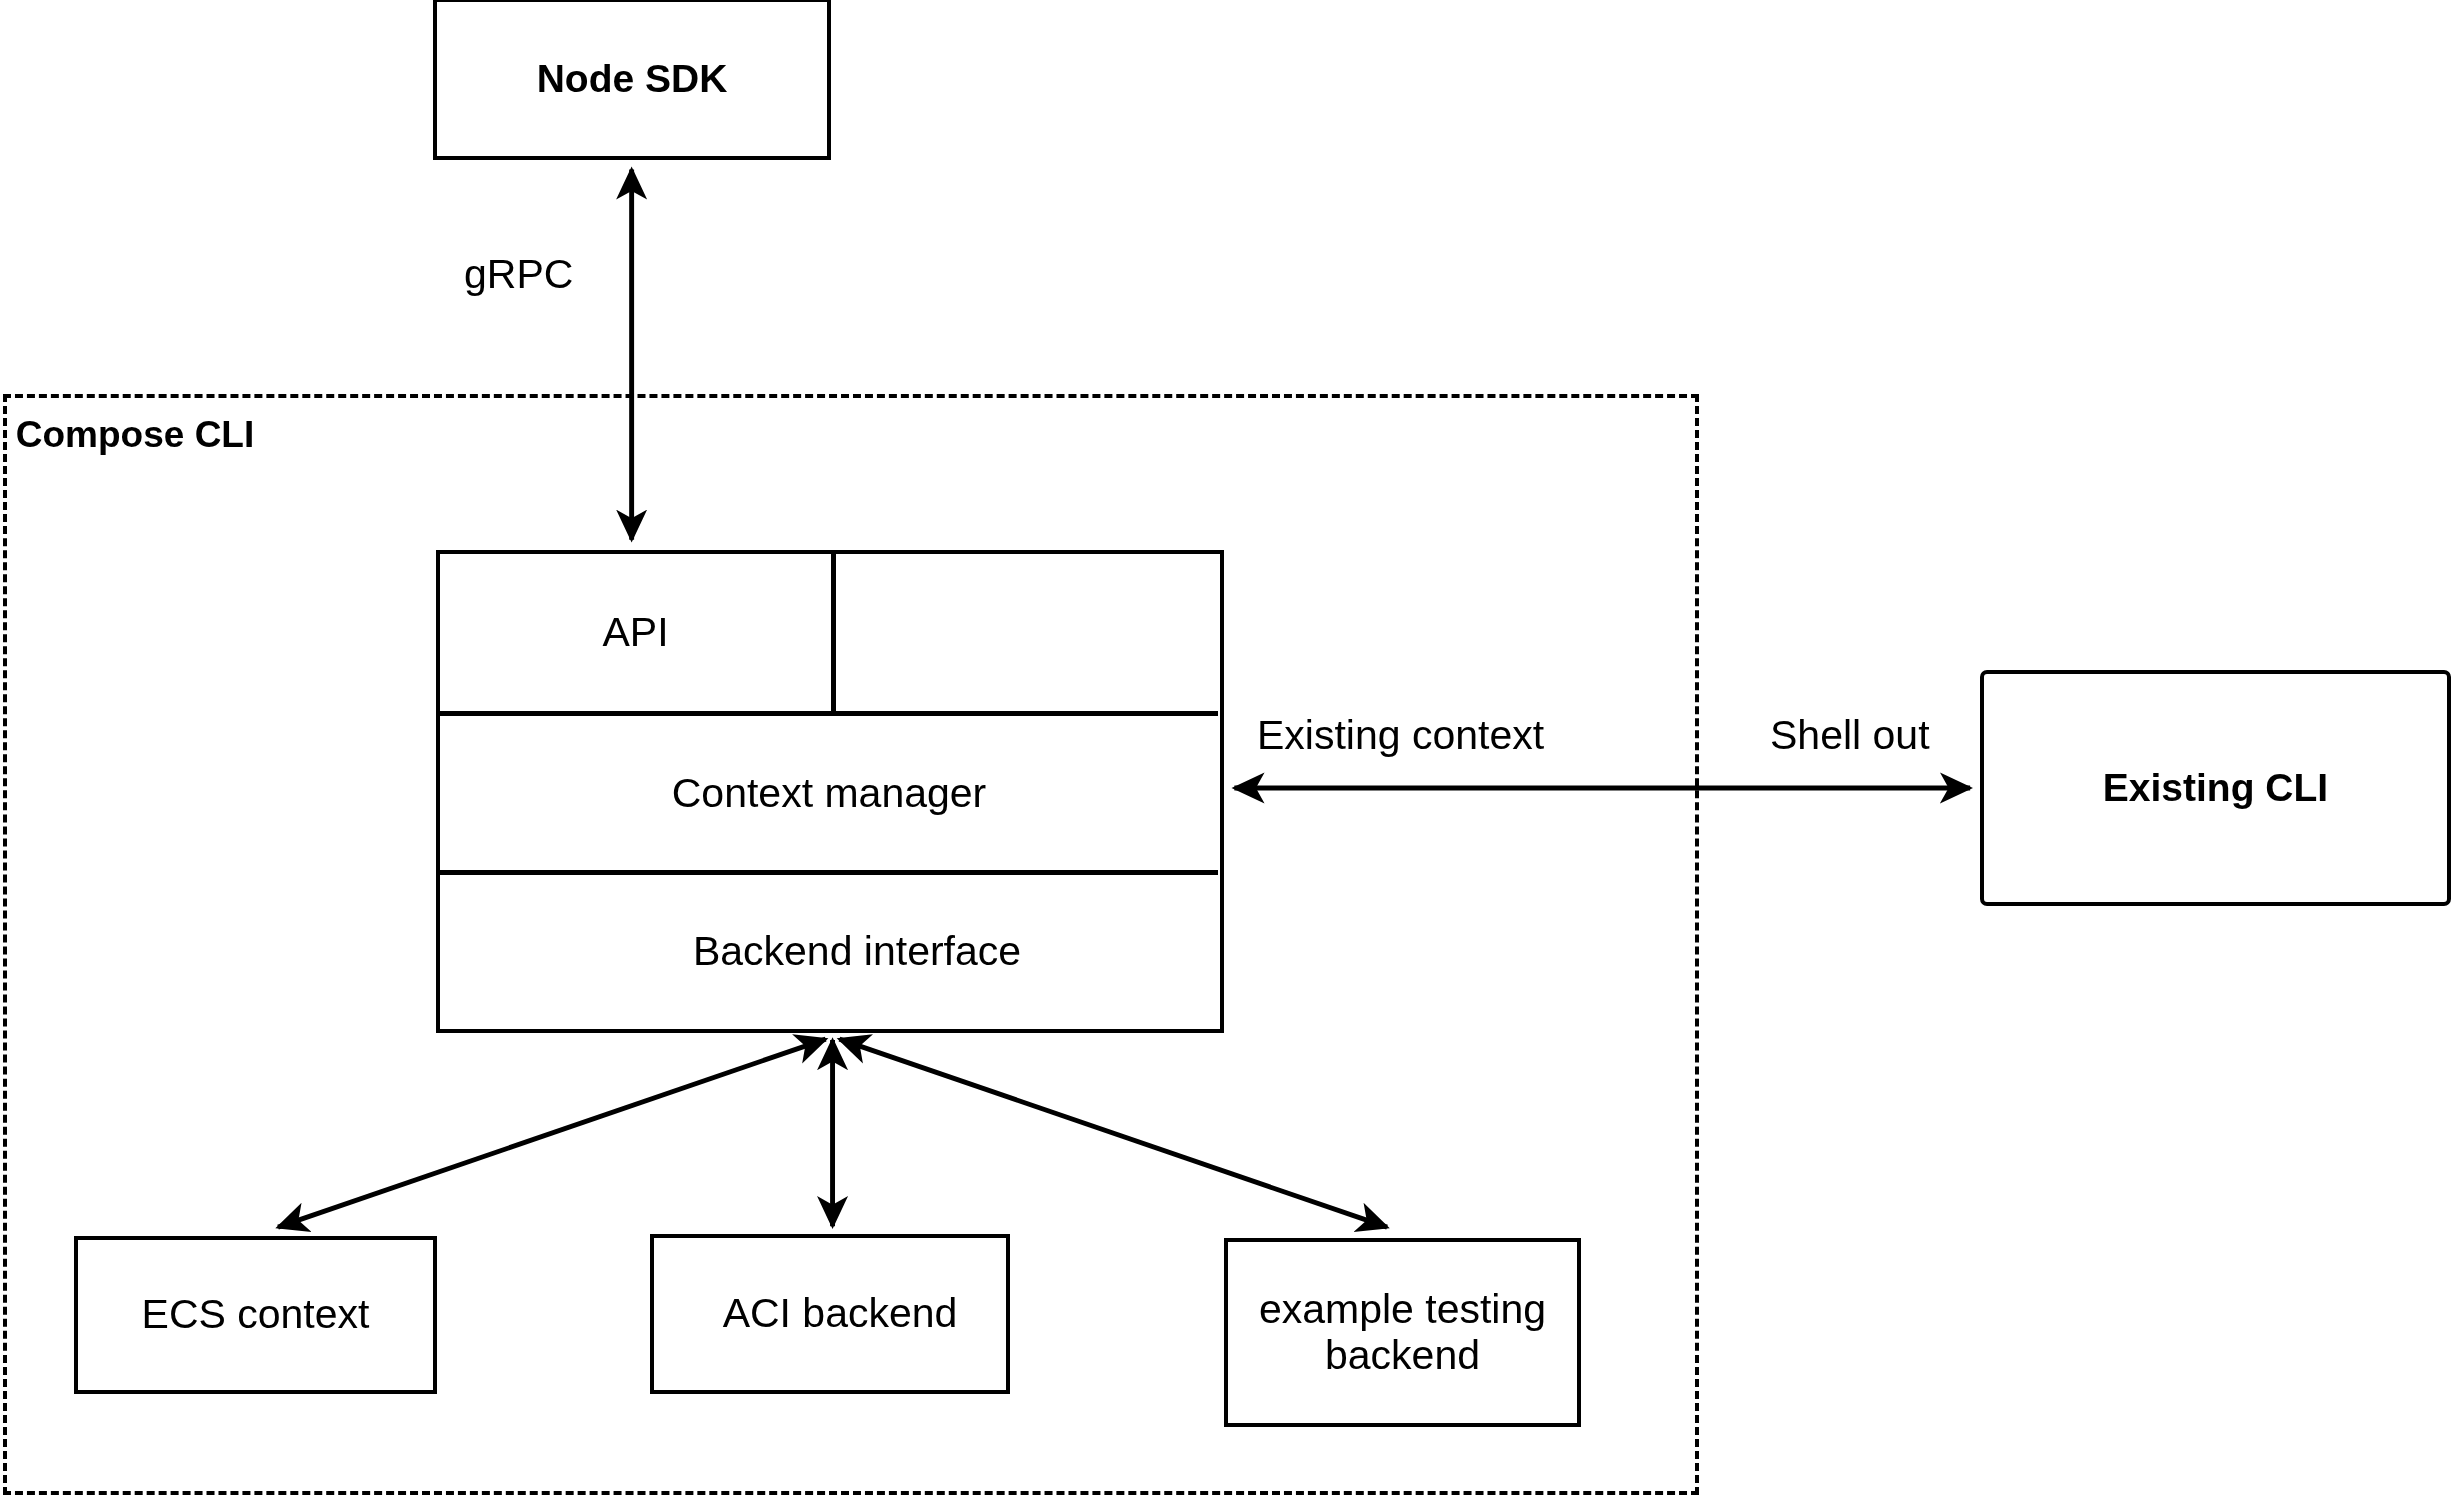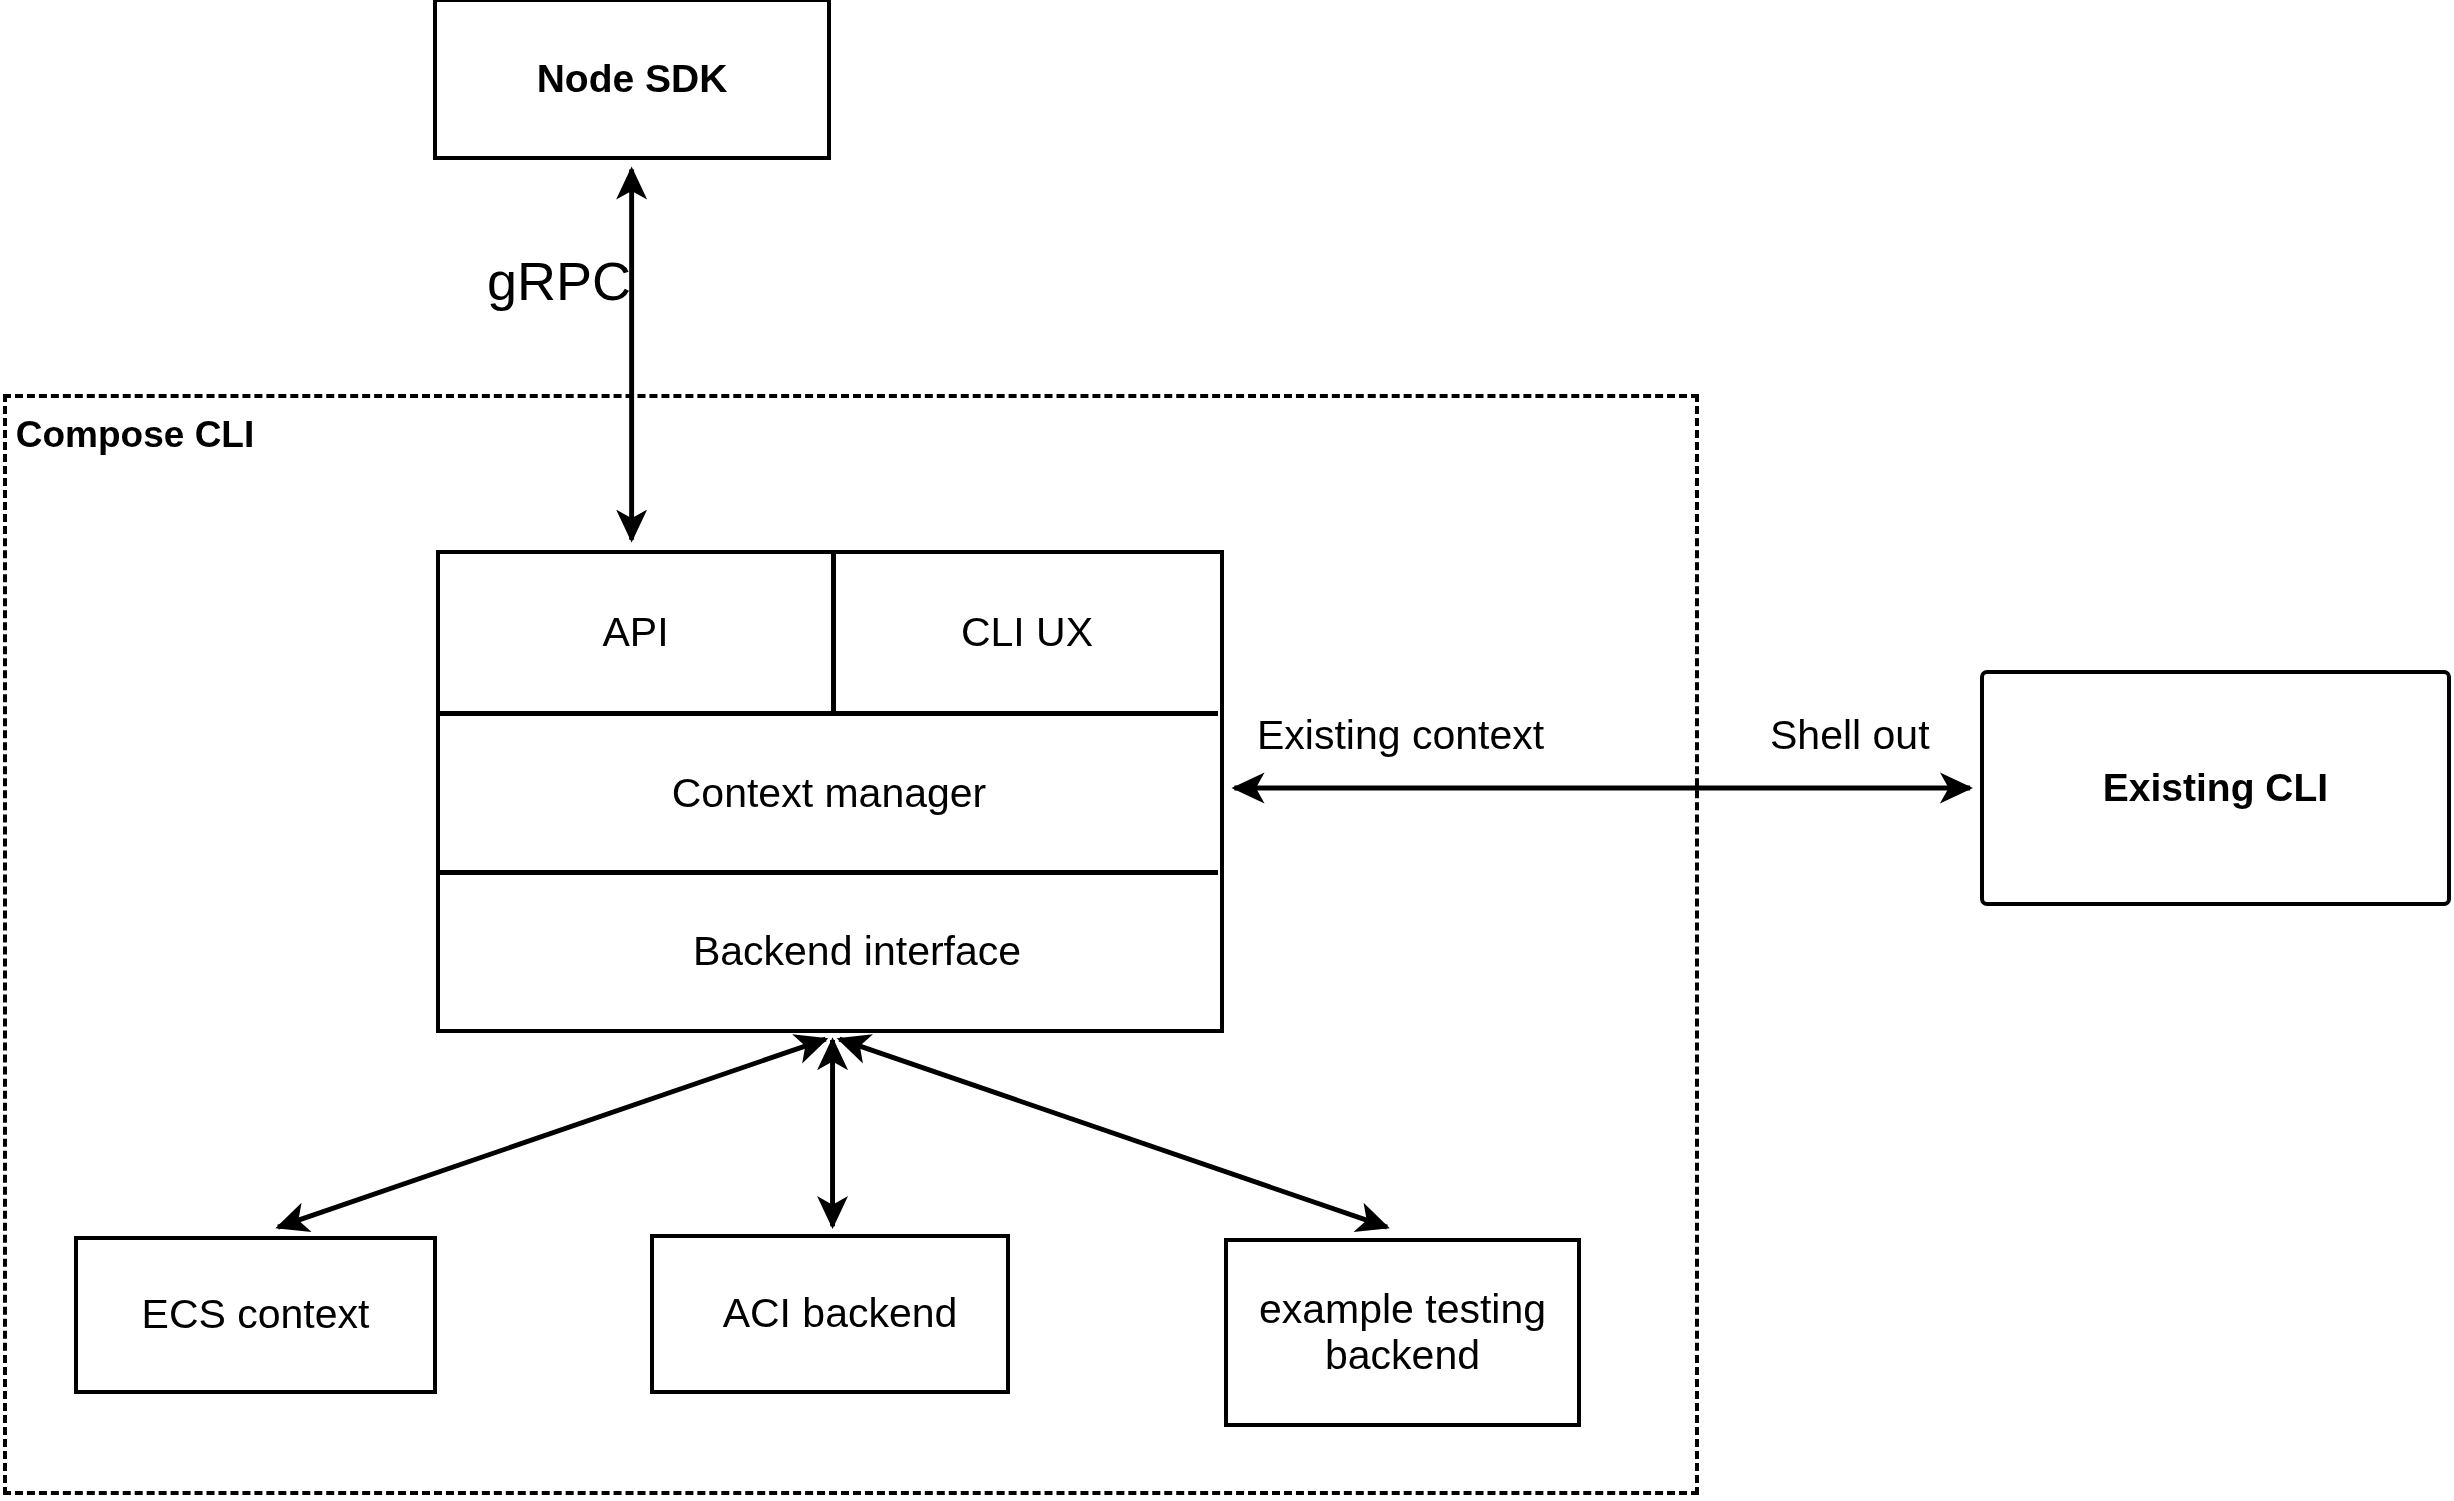--- a/index.html
+++ b/index.html
@@ -110,36 +110,33 @@
     <line x1="852" y1="1055" x2="1408" y2="1246" stroke="#000000" stroke-width="5" marker-start="url(#ah-start)" marker-end="url(#ah-end)"></line>
   </svg>
 
   <div class="group-box" style="left:3px; top:394px; width:1696px; height:1101px;"></div>
   <div class="group-title" style="left:15.8px; top:414px; font-size:37px;">Compose CLI</div>
 
   <div class="node bold" style="left:433px; top:-2px; width:398px; height:162px; font-size:39px;">
     <span class="node-label">Node SDK</span>
   </div>
 
-  <div class="edge-label" style="left:487px; top:254px; font-size:54px;">gRPC</div>
+  <div class="edge-label" style="left:464px; top:254px; font-size:41px;">gRPC</div>
 
   <div class="stack" style="left:436px; top:550px; width:788px; height:483px;">
 
     <div class="stack-divider-h" style="left:0px; top:157px; width:778px; height:4.9px;"></div>
     <div class="stack-divider-h" style="left:0px; top:316px; width:778px; height:4.9px;"></div>
 
     <div class="stack-divider-v" style="left:391px; top:0px; width:4.9px; height:157px;"></div>
 
     <div class="stack-row" style="left:0px; top:0px; width:391px; height:157px; font-size:41px;">
       <span>API</span>
     </div>
 
-    <div class="stack-row" style="left:396px; top:0px; width:382px; height:157px; font-size:41px;">
-      <span>CLI UX</span>
-    </div>
 
     <div class="stack-row" style="left:0px; top:162px; width:778px; height:155px; font-size:41px;">
       <span>Context manager</span>
     </div>
 
     <div class="stack-row" style="left:0px; top:321px; width:778px; height:152px; font-size:41px;margin-left:28px;">
       <span>Backend interface</span>
     </div>
   </div>
 

